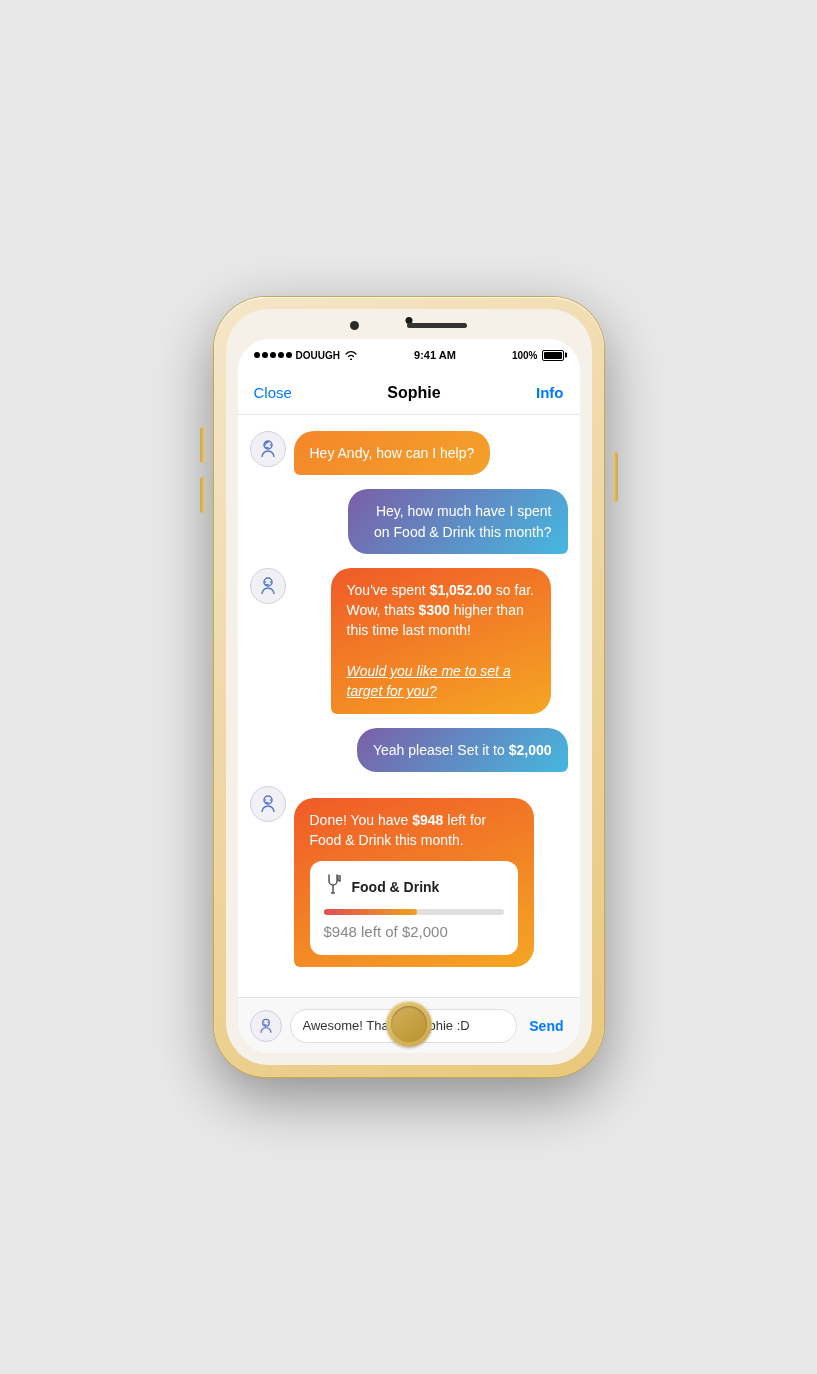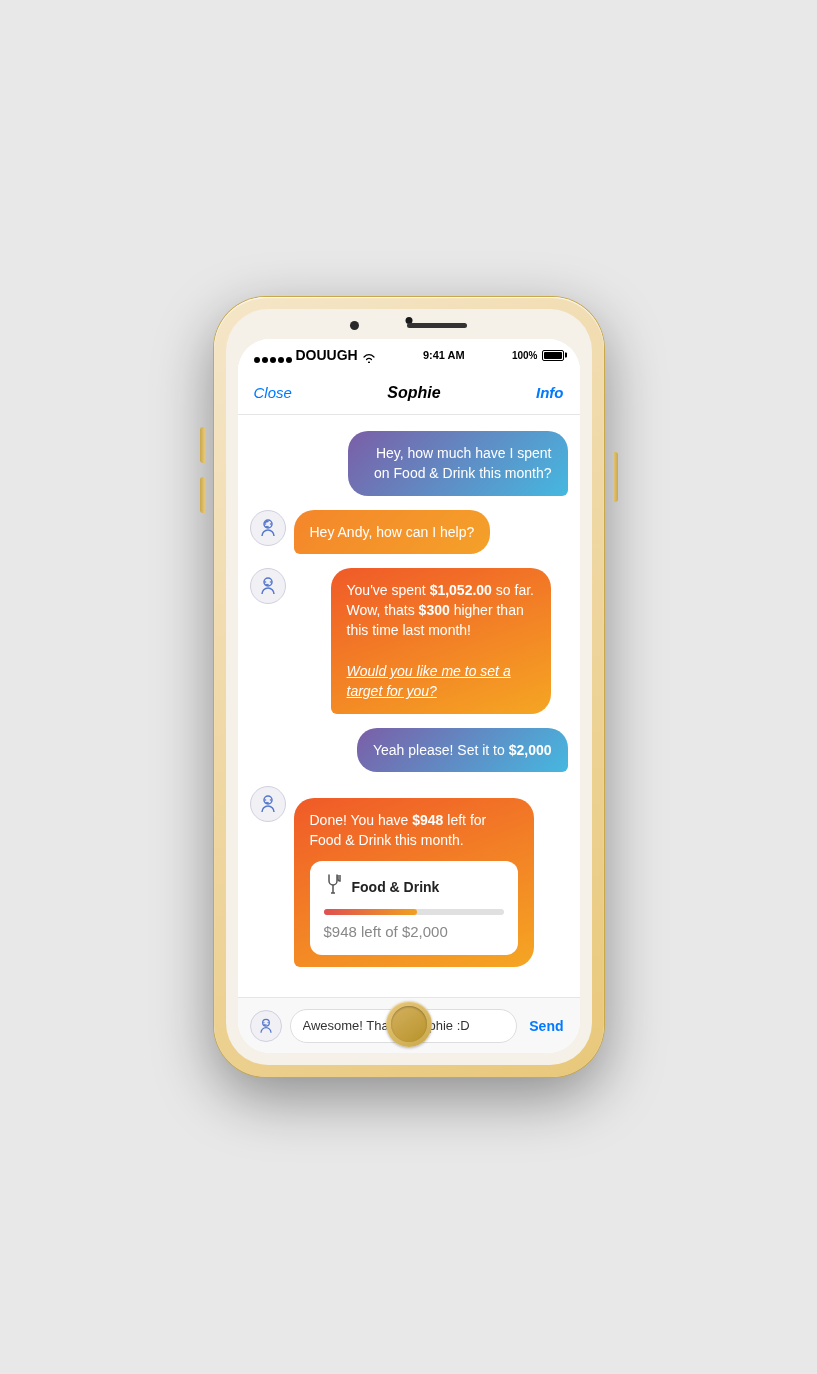--- a/index.html
+++ b/index.html
@@ -111,23 +111,23 @@
       height: 32px;
       background: #fff;
       display: flex;
       align-items: center;
       justify-content: space-between;
       padding: 0 16px;
       flex-shrink: 0;
     }
     .status-left {
       display: flex;
-      align-items: flex-end;
+      align-items: center;
       gap: 4px;
-      font-size: 14px;
+      font-size: 10px;
       font-weight: 600;
       color: #000;
     }
     .signal-dots {
       display: flex;
       gap: 2px;
       align-items: center;
     }
     .signal-dot {
       width: 6px;
@@ -178,21 +178,20 @@
     
     .nav-bar {
       height: 44px;
       background: #fff;
       display: flex;
       align-items: center;
       justify-content: space-between;
       padding: 0 16px;
       border-bottom: 1px solid #e5e5e5;
       flex-shrink: 0;
-      font-style: italic;
     }
     .nav-close {
       font-size: 15px;
       font-weight: 400;
       color: #007aff;
       cursor: pointer;
     }
     .nav-title {
       font-size: 16px;
       font-weight: 600;
@@ -444,39 +443,39 @@
       </div>
 
       <div class="nav-bar">
         <span class="nav-close">Close</span>
         <span class="nav-title">Sophie</span>
         <span class="nav-info">Info</span>
       </div>
 
       <div class="chat-area">
 
-        <div class="chat-row user-row">
-          <div class="bubble bubble-user-1">
-            <span>Hey, how much have I spent on Food &amp; Drink this month?</span>
-          </div>
-        </div>
-
         <div class="chat-row bot-row">
           <div class="avatar">
             <svg viewBox="0 0 24 24" fill="none" stroke="#5577cc" stroke-width="1.5">
               <circle cx="12" cy="8" r="4"></circle>
               <path d="M6 20c0-3.3 2.7-6 6-6s6 2.7 6 6"></path>
               <path d="M9 6.5c.5-.5 1-1 3-1" stroke-linecap="round"></path>
               <circle cx="9.5" cy="8" r="0.8" fill="#5577cc" stroke="none"></circle>
               <circle cx="14.5" cy="8" r="0.8" fill="#5577cc" stroke="none"></circle>
               <path d="M10 10.5c.5.7 1.5.7 2 0" stroke-linecap="round"></path>
             </svg>
           </div>
           <div class="bubble bubble-bot-1">
             <span>Hey Andy, how can I help?</span>
+          </div>
+        </div>
+
+        <div class="chat-row user-row">
+          <div class="bubble bubble-user-1">
+            <span>Hey, how much have I spent on Food &amp; Drink this month?</span>
           </div>
         </div>
 
         <div class="chat-row bot-row">
           <div class="avatar">
             <svg viewBox="0 0 24 24" fill="none" stroke="#5577cc" stroke-width="1.5">
               <circle cx="12" cy="8" r="4"></circle>
               <path d="M6 20c0-3.3 2.7-6 6-6s6 2.7 6 6"></path>
               <circle cx="9.5" cy="8" r="0.8" fill="#5577cc" stroke="none"></circle>
               <circle cx="14.5" cy="8" r="0.8" fill="#5577cc" stroke="none"></circle>

